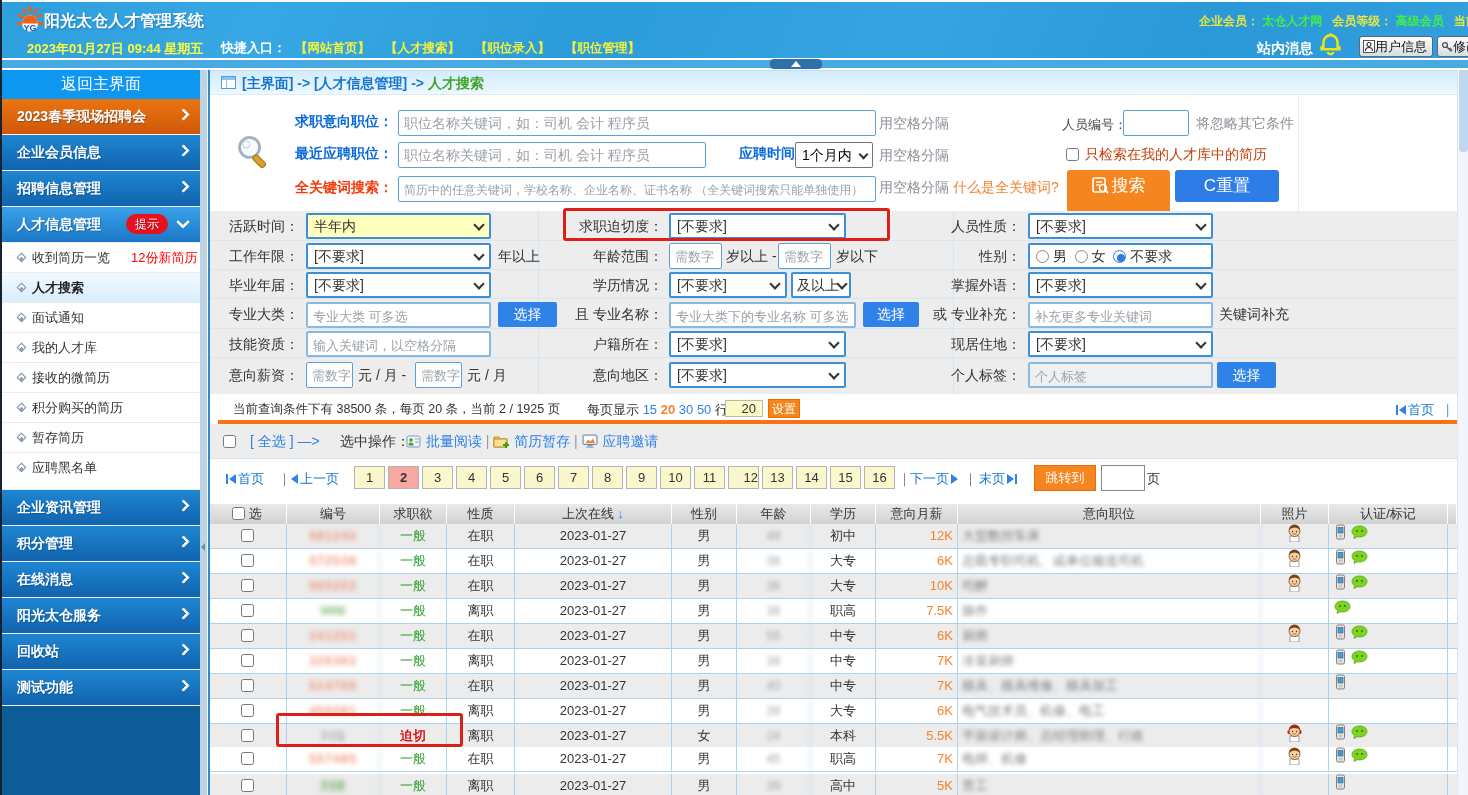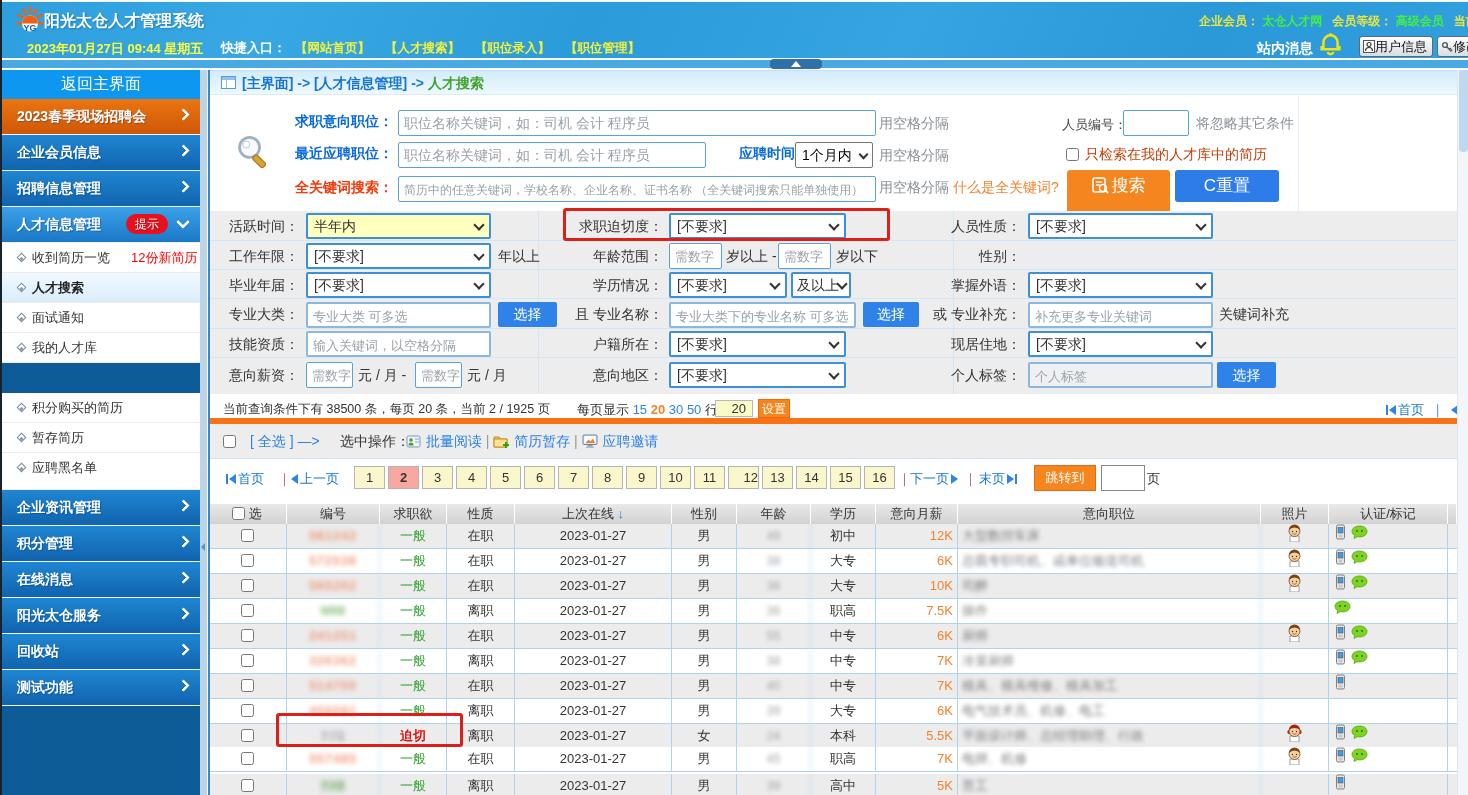--- a/index.html
+++ b/index.html
@@ -47,21 +47,21 @@
 .ph { color:#9aa2aa; } #filters .ph { font-size:13px; } .rad { display:inline-block; width:13px; height:13px; border:1.5px solid #888; border-radius:50%; background:#fff; vertical-align:-2px; } .rad.on { border-color:#2e7ce0; position:relative; } .rad.on:after { content:''; position:absolute; left:2.5px; top:2.5px; width:8px; height:8px; border-radius:50%; background:#2e7ce0; }
 .gray { color:#8a9096; font-size:14px; }
 .sel { position:absolute; background:#fff; border:2px solid #3d8fd8; border-radius:2px; font-size:14px; color:#333; padding:0 6px; line-height:22px; }
 .sel .car2 { position:absolute; right:6px; top:6px; width:8px; height:8px; border-right:2.5px solid #333; border-bottom:2.5px solid #333; transform:rotate(45deg); }
 .btnb { position:absolute; background:#2e82e8; color:#fff; font-size:14px; text-align:center; border-radius:2px; }
 
 #filters { position:absolute; left:1px; top:151px; width:1249px; height:183px; background:#ededed; }
 .frow { position:absolute; left:0; width:1249px; height:30px; border-bottom:1px solid #d2e6f6; }
 .flab { position:absolute; top:7px; font-size:14px; color:#333; text-align:right; }
 
-#resrow { position:absolute; left:1px; top:334px; width:1249px; height:30px; background:#fff; border-bottom:6px solid #f97316; font-size:13.5px; color:#333; }
+#resrow { position:absolute; left:11px; top:334px; width:1249px; height:30px; background:#fff; border-bottom:4px solid #f97316; font-size:13.5px; color:#333; }
 #actrow { position:absolute; left:1px; top:364px; width:1249px; height:35px; background:#ededed; border-bottom:1px solid #cfe4f5; font-size:14px; color:#333; }
 #pagrow { position:absolute; left:1px; top:399px; width:1249px; height:39px; background:#fff; font-size:13px; color:#1576d2; }
 .tfirst,.tprev,.tnext,.tlast { display:inline-block; vertical-align:-1px; }
 .tprev { width:0;height:0;border-top:5px solid transparent;border-bottom:5px solid transparent;border-right:7px solid #2e82e8; margin-right:2px;}
 .tnext { width:0;height:0;border-top:5px solid transparent;border-bottom:5px solid transparent;border-left:7px solid #2e82e8; margin-left:2px;}
 .tfirst { width:10px;height:10px;border-left:2px solid #2e82e8;margin-right:2px;position:relative;}
 .tfirst:after { content:'';position:absolute;left:1px;top:0;width:0;height:0;border-top:5px solid transparent;border-bottom:5px solid transparent;border-right:7px solid #2e82e8;}
 .tlast { width:10px;height:10px;border-right:2px solid #2e82e8;margin-left:2px;position:relative;}
 .tlast:after { content:'';position:absolute;left:0;top:0;width:0;height:0;border-top:5px solid transparent;border-bottom:5px solid transparent;border-left:7px solid #2e82e8;}
 .pbox { position:absolute; top:7px; width:31px; height:23px; background:#fbf7cd; border:1px solid #b4b4b4; text-align:center; line-height:21px; color:#333; font-size:13px; }
@@ -134,20 +134,21 @@
   <div class="sbg"></div>
   <div id="back">返回主界面</div>
   <div class="sitem" style="top:39px;background:linear-gradient(#ea7511,#cf5708);">2023春季现场招聘会<span class="arr"></span></div>
   <div class="sitem" style="top:75px;background:linear-gradient(#1f86d2,#1163ad);">企业会员信息<span class="arr"></span></div>
   <div class="sitem" style="top:111px;background:linear-gradient(#1f86d2,#1163ad);">招聘信息管理<span class="arr"></span></div>
   <div class="sitem" style="top:147px;background:linear-gradient(#3ba1e8,#1b78c8);">人才信息管理<span style="position:absolute;left:124px;top:7px;width:42px;height:20px;background:#e8101c;border-radius:10px;color:#fff;font-size:12px;text-align:center;line-height:20px;font-weight:normal;">提示</span><span class="arrd"></span></div>
   <div class="sub" style="top:183px;">收到简历一览<span class="dia"></span><span style="position:absolute;left:129px;color:#f00;">12份新简历</span></div>
   <div class="sub" style="top:213px;background:linear-gradient(#f2f9ff,#d9edfb);font-weight:bold;color:#222;">人才搜索<span class="dia"></span></div>
   <div class="sub" style="top:243px;">面试通知<span class="dia"></span></div>
   <div class="sub" style="top:273px;">我的人才库<span class="dia"></span></div>
+  <div class="sub" style="top:303px;">接收的微简历<span class="dia"></span></div>
   <div class="sub" style="top:333px;">积分购买的简历<span class="dia"></span></div>
   <div class="sub" style="top:363px;">暂存简历<span class="dia"></span></div>
   <div class="sub" style="top:393px;height:37px;">应聘黑名单<span class="dia"></span></div>
   <div class="sitem" style="top:430px;background:linear-gradient(#1f86d2,#1163ad);">企业资讯管理<span class="arr"></span></div>
   <div class="sitem" style="top:466px;background:linear-gradient(#1f86d2,#1163ad);">积分管理<span class="arr"></span></div>
   <div class="sitem" style="top:502px;background:linear-gradient(#1f86d2,#1163ad);">在线消息<span class="arr"></span></div>
   <div class="sitem" style="top:538px;background:linear-gradient(#1f86d2,#1163ad);">阳光太仓服务<span class="arr"></span></div>
   <div class="sitem" style="top:574px;background:linear-gradient(#1f86d2,#1163ad);">回收站<span class="arr"></span></div>
   <div class="sitem" style="top:610px;background:linear-gradient(#1f86d2,#1163ad);">测试功能<span class="arr"></span></div>
   <div class="edge"></div>
@@ -208,20 +209,21 @@
 
     <div class="flab" style="left:0px;top:37px;width:91px;">工作年限：</div>
     <div class="sel" style="left:98px;top:32px;width:185px;height:26px;">[不要求]<span class="car2"></span></div>
     <div class="flab" style="left:290px;top:37px;width:60px;text-align:left;">年以上</div>
     <div class="flab" style="left:355px;top:37px;width:100px;">年龄范围：</div>
     <div class="inp" style="left:461px;top:32px;width:53px;height:26px;line-height:24px;"><span class="ph">需数字</span></div>
     <div class="flab" style="left:518px;top:37px;width:52px;text-align:left;">岁以上 -</div>
     <div class="inp" style="left:570px;top:32px;width:53px;height:26px;line-height:24px;"><span class="ph">需数字</span></div>
     <div class="flab" style="left:628px;top:37px;width:50px;text-align:left;">岁以下</div>
     <div class="flab" style="left:713px;top:37px;width:100px;">性别：</div>
+    <div class="sel" style="left:820px;top:32px;width:185px;height:26px;"><span class="rad"></span> 男&nbsp; <span class="rad"></span> 女&nbsp; <span class="rad on"></span> 不要求</div>
 
     <div class="flab" style="left:0px;top:66px;width:91px;">毕业年届：</div>
     <div class="sel" style="left:98px;top:61px;width:185px;height:26px;">[不要求]<span class="car2"></span></div>
     <div class="flab" style="left:355px;top:66px;width:100px;">学历情况：</div>
     <div class="sel" style="left:461px;top:61px;width:118px;height:26px;">[不要求]<span class="car2"></span></div>
     <div class="sel" style="left:583px;top:61px;width:60px;height:26px;padding:0 4px;">及以上<span class="car2" style="right:3px;"></span></div>
     <div class="flab" style="left:713px;top:66px;width:100px;">掌握外语：</div>
     <div class="sel" style="left:820px;top:61px;width:185px;height:26px;">[不要求]<span class="car2"></span></div>
 
     <div class="flab" style="left:0px;top:95px;width:91px;">专业大类：</div>

